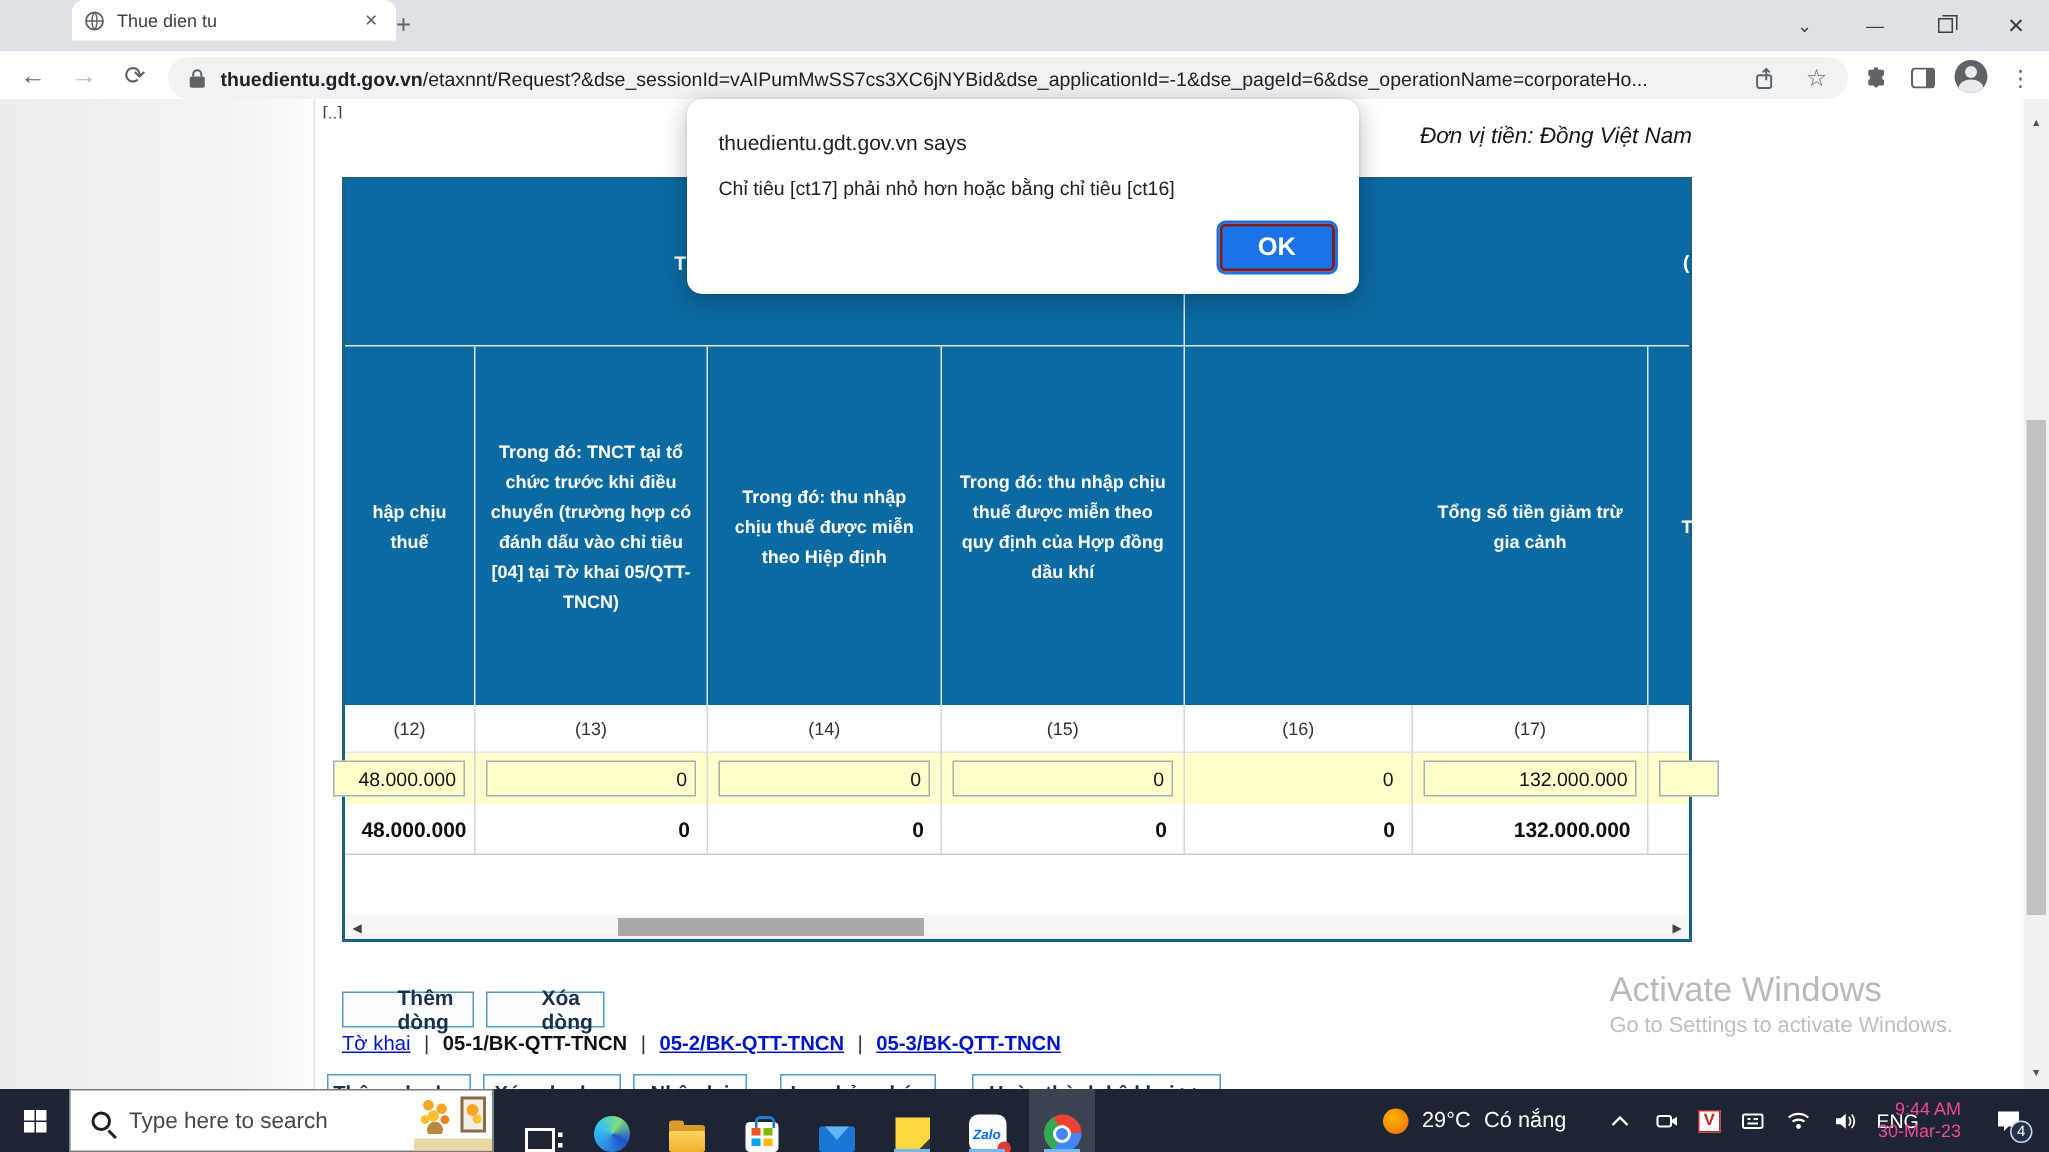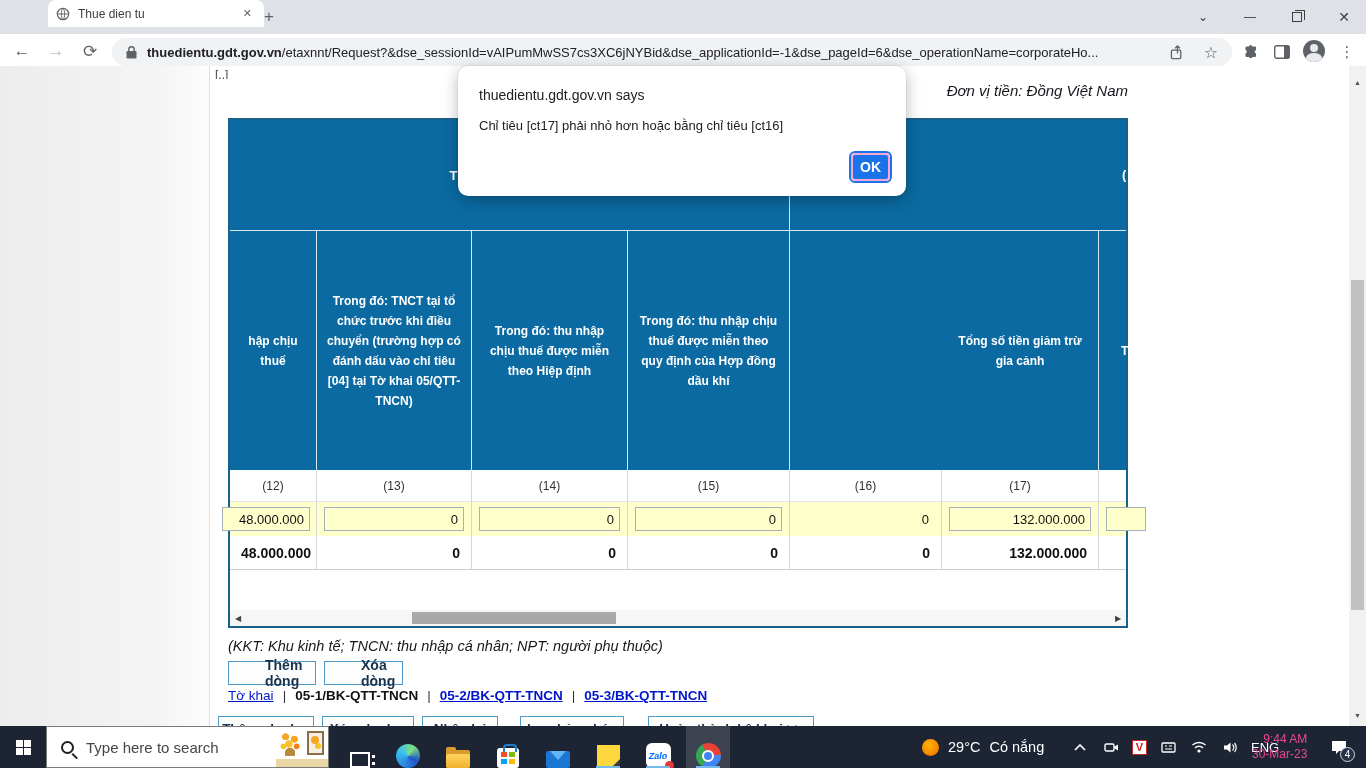--- a/index.html
+++ b/index.html
@@ -93,22 +93,22 @@
   .vs-arrow { position:absolute; left:0; width:17px; height:17px; display:flex; align-items:center;
               justify-content:center; font-size:7px; color:#505050; }
   .vs-thumb { position:absolute; left:2px; top:214px; width:13px; height:330px; background:#c1c1c1; }
 
   
   .dlg { position:absolute; left:458px; top:66px; width:448px; height:130px; background:#fff; border-radius:10px;
          box-shadow:0 4px 16px rgba(0,0,0,.28), 0 0 0 1px rgba(0,0,0,.04); z-index:30; }
   .dlg-title { position:absolute; left:21px; top:21px; font-size:14px; color:#202124; }
   .dlg-msg { position:absolute; left:21px; top:52px; font-size:13px; color:#202124; }
   .dlg-okwrap { position:absolute; right:14px; bottom:13px; border:2px solid #1a73e8; border-radius:6px; }
-  .dlg-ok { display:block; background:#1a73e8; color:#fff; font-weight:bold; font-size:14px; border:2px solid #f9a8d4;
-            border-radius:4px; padding:4px 7px; font-family:inherit; }
+  .dlg-ok { display:block; background:#1a73e8; color:#fff; font-weight:bold; font-size:17px; border:2px solid #7f1d1d;
+            border-radius:4px; padding:4px 24px; font-family:inherit; }
 
   
   .taskbar { position:absolute; left:0; top:726px; width:1366px; height:42px; background:#1d2433; color:#fff; }
   .startbtn { position:absolute; left:0; top:0; width:46px; height:42px; display:flex; align-items:center; justify-content:center; }
   .winlogo { width:15px; height:15px; display:grid; grid-template-columns:7px 7px; grid-template-rows:7px 7px; gap:1px; }
   .winlogo div { background:#fff; }
   .searchbox { position:absolute; left:46px; top:0; width:283px; height:42px; background:#fff;
                border:1px solid #7a7a7a; display:flex; align-items:center; overflow:hidden; }
   .mag { width:13px; height:13px; border:2px solid #1f1f1f; border-radius:50%; position:relative; margin:0 12px 0 14px; flex:0 0 auto; }
   .mag::after { content:""; position:absolute; left:10px; top:10px; width:7px; height:2px; background:#1f1f1f;
@@ -295,41 +295,44 @@
         <div class="tcell" style="left:869px; width:27px; border-right:none;"></div>
       </div>
 
       <div class="hscroll">
         <div class="hs-arrow" style="left:0;">◀</div>
         <div class="hs-thumb"></div>
         <div class="hs-arrow" style="right:0;">▶</div>
       </div>
     </div>
 
-    <div class="footnote">(KKT: Khu kinh tế; TNCN: thu nhập cá nhân; NPT: người phụ thuộc)</div>
 
     <div class="act-btn" style="left:228px; width:88px;">Thêm dòng</div>
     <div class="act-btn" style="left:324px; width:79px;">Xóa dòng</div>
 
     <div class="sheet-links">
       <span class="lnk plainlnk">Tờ khai</span>
       <span class="sep">|</span>
       <span class="cur-sheet">05-1/BK-QTT-TNCN</span>
       <span class="sep">|</span>
       <span class="lnk">05-2/BK-QTT-TNCN</span>
       <span class="sep">|</span>
       <span class="lnk">05-3/BK-QTT-TNCN</span>
     </div>
 
     <div class="bot-btn" style="left:218px; width:96px;">Thêm phụ lục</div>
     <div class="bot-btn" style="left:322px; width:92px;">Xóa phụ lục</div>
     <div class="bot-btn" style="left:422px; width:76px;">Nhập lại</div>
     <div class="bot-btn" style="left:520px; width:104px;">Lưu bản nháp</div>
     <div class="bot-btn" style="left:648px; width:166px;">Hoàn thành kê khai &gt;&gt;</div>
 
+    <div class="watermark">
+      <div class="l1">Activate Windows</div>
+      <div class="l2">Go to Settings to activate Windows.</div>
+    </div>
 
     <div class="vscroll">
       <div class="vs-arrow" style="top:8px;">▲</div>
       <div class="vs-thumb"></div>
       <div class="vs-arrow" style="bottom:2px;">▼</div>
     </div>
   </div>
 
   <div class="dlg">
     <div class="dlg-title">thuedientu.gdt.gov.vn says</div>

